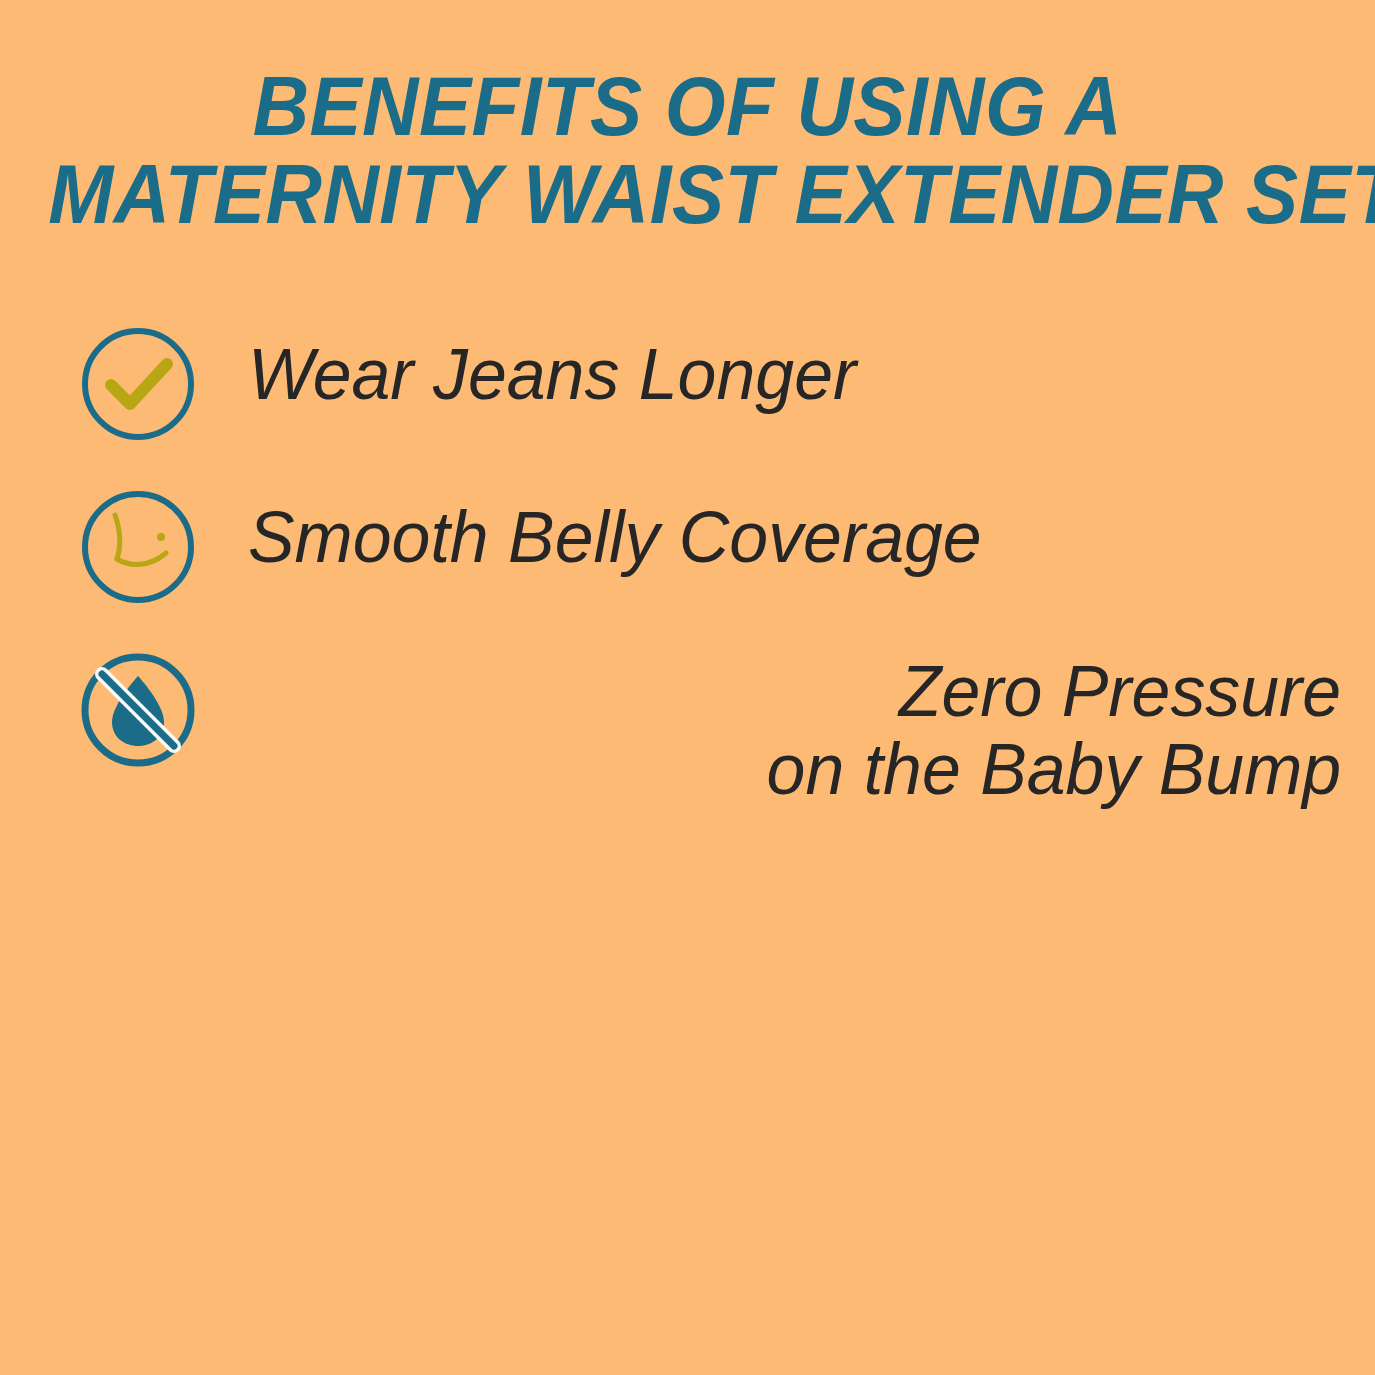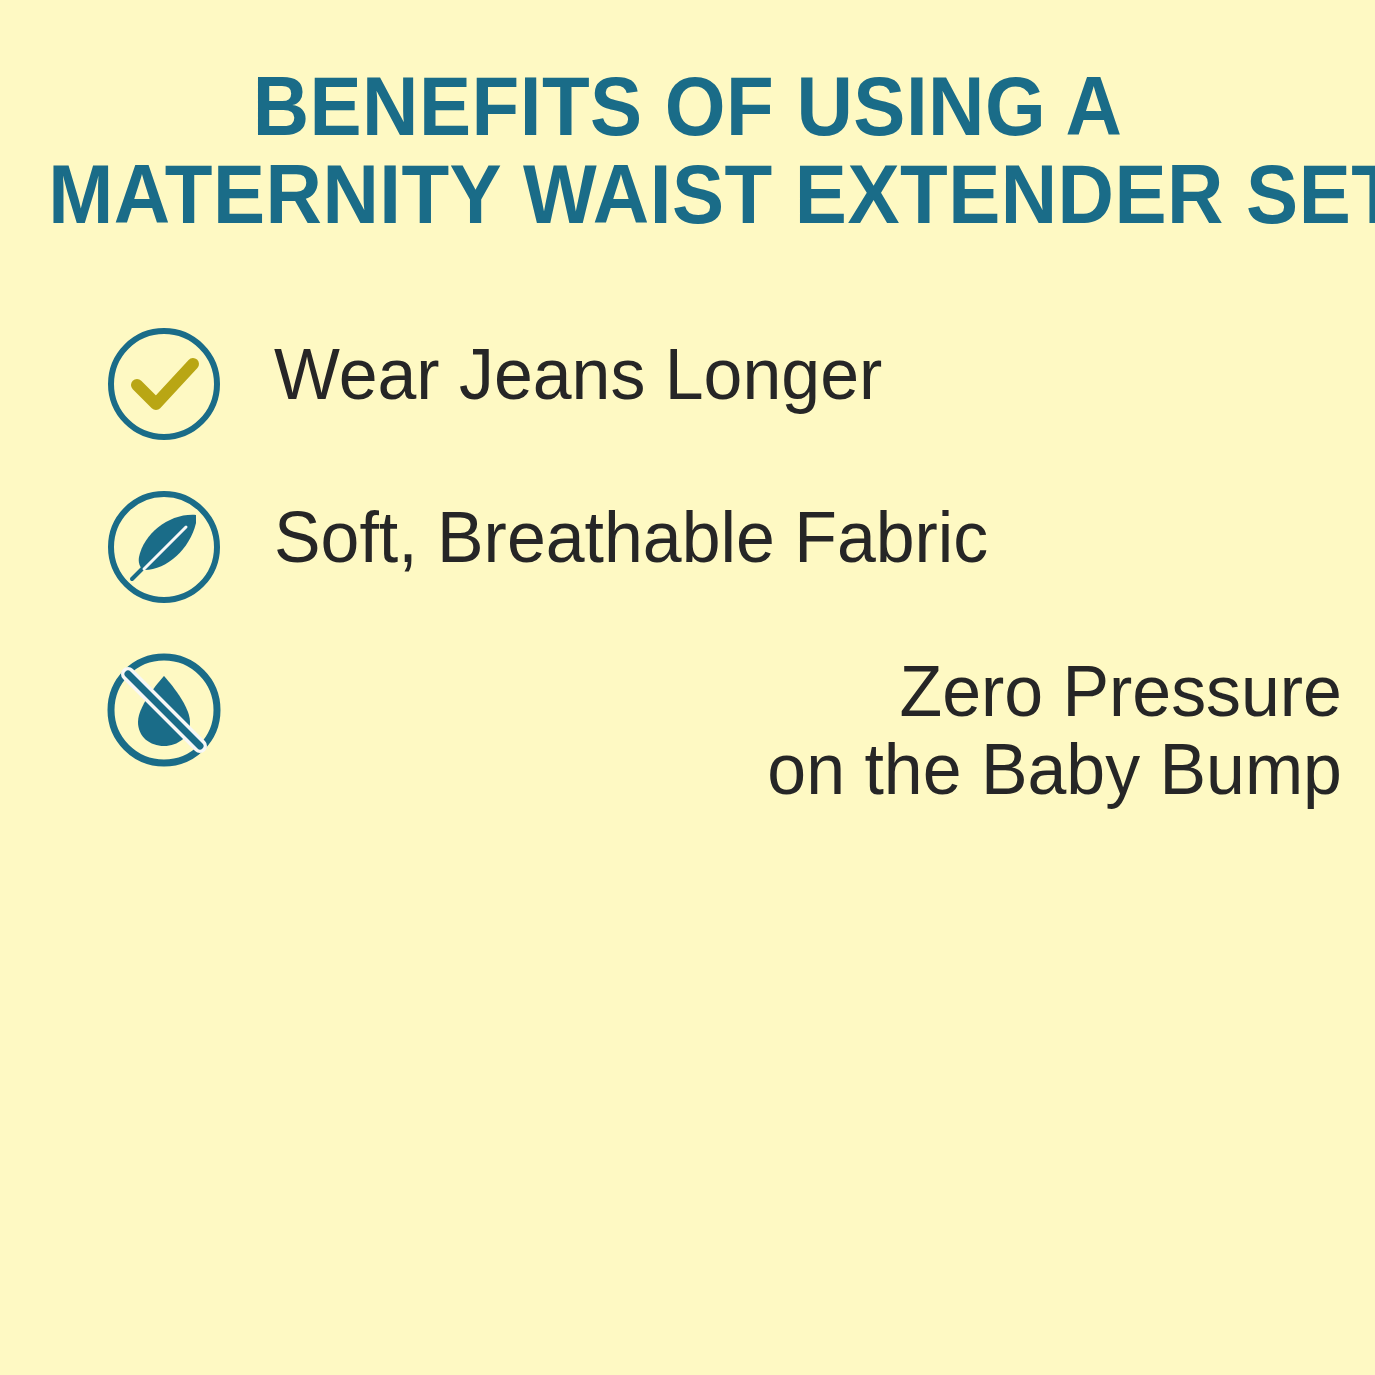--- a/index.html
+++ b/index.html
@@ -12,22 +12,23 @@
     height: 1375px;
     background: #f8f8f6;
     font-family: "Liberation Sans Narrow", "Liberation Sans", "DejaVu Sans", sans-serif;
     overflow: hidden;
   }
 
   #page {
     position: relative;
     width: 1375px;
     height: 1375px;
-    background: #fef9c3;
+    background: #fdba74;
     box-sizing: border-box;
+    font-style: italic;
   }
 
   
   .title-block {
     position: absolute;
     top: 62px;
     left: 0;
     width: 1375px;
     text-align: center;
   }
@@ -50,21 +51,21 @@
     position: absolute;
     top: 318px;
     left: 0;
     width: 1375px;
   }
   .benefit-row {
     position: relative;
     height: 163px;
     display: flex;
     align-items: flex-start;
-    padding-left: 104px;
+    padding-left: 78px;
     box-sizing: border-box;
   }
   .benefit-row.tall { height: 200px; text-align: right; }
 
   .icon-badge {
     flex: 0 0 auto;
     width: 120px;
     height: 120px;
     position: relative;
     margin-top: 6px;
@@ -109,34 +110,34 @@
     <div class="benefit-row">
       <span class="icon-badge">
         <svg viewBox="0 0 120 120">
           <circle cx="60" cy="60" r="53" fill="none" stroke="#1a6c88" stroke-width="6"></circle>
           <path d="M33 61 L52 80 L89 40" fill="none" stroke="#b9a614" stroke-width="12" stroke-linecap="round" stroke-linejoin="round"></path>
         </svg>
       </span>
       <span class="benefit-label">Wear Jeans Longer</span>
     </div>
 
-
-
-
     <div class="benefit-row">
       <span class="icon-badge">
         <svg viewBox="0 0 120 120">
           <circle cx="60" cy="60" r="53" fill="none" stroke="#1a6c88" stroke-width="6"></circle>
-          <path d="M92 28 C66 26 40 46 35 70 C34 76 36 80 39 83 C62 84 86 62 92 36 Z" fill="#1a6c88"></path>
-          <line x1="86" y1="34" x2="28" y2="92" stroke="#1a6c88" stroke-width="4" stroke-linecap="round"></line>
-          <line x1="82" y1="40" x2="40" y2="82" stroke="#f8f8f6" stroke-width="3" stroke-linecap="round"></line>
+          <path d="M37 28 C42 42 44 56 39 72" fill="none" stroke="#b9a614" stroke-width="5" stroke-linecap="round"></path>
+          <path d="M39 72 C52 80 72 80 88 66" fill="none" stroke="#b9a614" stroke-width="5" stroke-linecap="round"></path>
+          <circle cx="83" cy="50" r="4" fill="#b9a614"></circle>
         </svg>
       </span>
-      <span class="benefit-label">Soft, Breathable Fabric</span>
+      <span class="benefit-label">Smooth Belly Coverage</span>
     </div>
+
+
+
 
     <div class="benefit-row tall">
       <span class="icon-badge">
         <svg viewBox="0 0 120 120">
           <circle cx="60" cy="60" r="53" fill="none" stroke="#1a6c88" stroke-width="7"></circle>
           <path d="M60 26 C60 26 34 54 34 72 C34 87 46 96 60 96 C74 96 86 87 86 72 C86 54 60 26 60 26 Z" fill="#1a6c88"></path>
           <line x1="24" y1="24" x2="96" y2="96" stroke="#f8f8f6" stroke-width="14" stroke-linecap="round"></line>
           <line x1="24" y1="24" x2="96" y2="96" stroke="#1a6c88" stroke-width="7" stroke-linecap="round"></line>
         </svg>
       </span>

